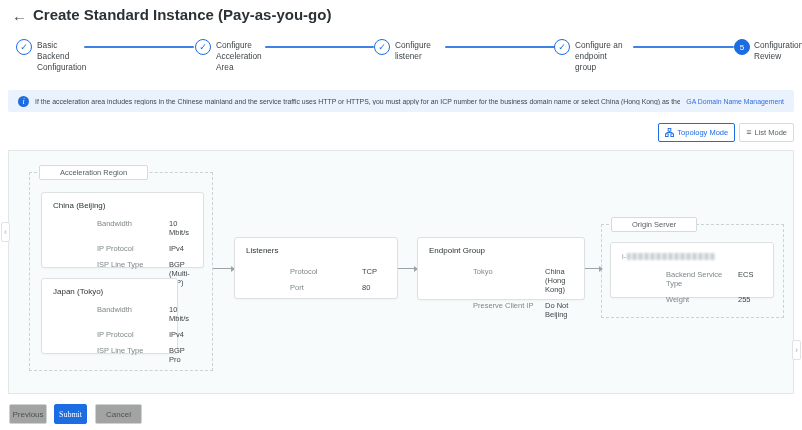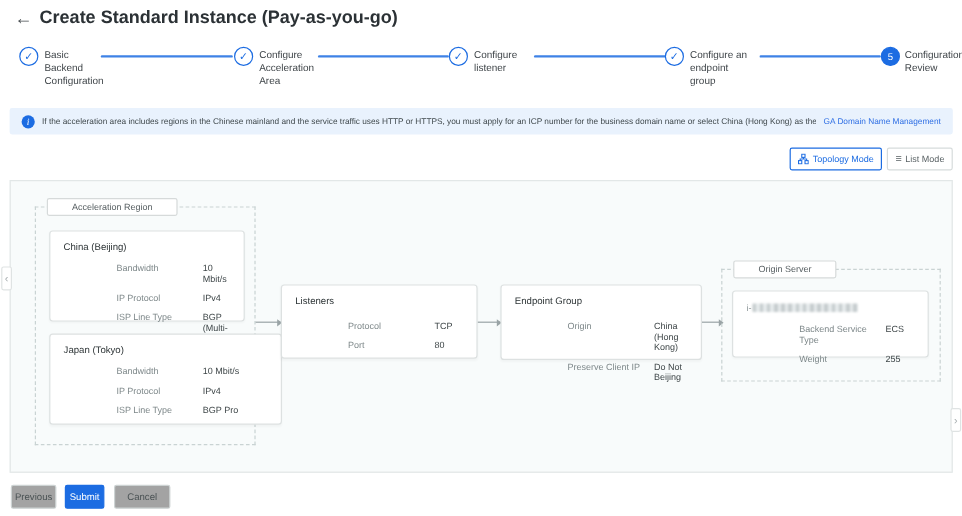--- a/index.html
+++ b/index.html
@@ -58,21 +58,21 @@
   .arrow::after { content:""; position:absolute; right:-1px; top:-3.5px; width:0; height:0;
     border-left:4px solid #9aa4a6; border-top:3px solid transparent; border-bottom:3px solid transparent; }
 
   .pan-handle { position:absolute; width:9px; height:20px; background:#fff; border:1px solid #dfe3e3;
     border-radius:2px; color:#a6adaf; font-size:9px; display:flex; align-items:center; justify-content:center; cursor:pointer; }
 
   
   .btn { position:absolute; top:404px; height:20px; font-size:8px; border-radius:2px;
     display:flex; align-items:center; justify-content:center; cursor:pointer;
     background:#a3a3a3; border:1px solid #cdd3d3; color:#4a5254; }
-  .btn.primary { background:var(--accent,#1c6ce2); border-color:var(--accent,#1c6ce2); color:#fff; }
+  .btn.primary { background:var(--accent,#1c6ce2); border-color:var(--accent,#1c6ce2); color:#fff;font-family:Liberation Serif, serif; }
 </style>
 </head>
 <body>
 
 <div id="app">
 
   <span class="back">←</span>
   <h1 class="title">Create Standard Instance (Pay-as-you-go)</h1>
 
   <div>
@@ -150,21 +150,21 @@
       <div class="nrow">
         <span class="rl">IP Protocol</span>
         <span class="rv">IPv4</span>
       </div>
       <div class="nrow">
         <span class="rl">ISP Line Type</span>
         <span class="rv">BGP (Multi-ISP)</span>
       </div>
     </div>
 
-    <div class="node" style="left:32px;top:127px;width:194px;height:76px">
+    <div class="node" style="left:32px;top:127px;width:137px;height:76px">
       <div class="node-title">Japan (Tokyo)</div>
       <div class="nrow">
         <span class="rl">Bandwidth</span>
         <span class="rv">10 Mbit/s</span>
       </div>
       <div class="nrow">
         <span class="rl">IP Protocol</span>
         <span class="rv">IPv4</span>
       </div>
       <div class="nrow">
@@ -185,21 +185,21 @@
       </div>
       <div class="nrow">
         <span class="rl">Port</span>
         <span class="rv">80</span>
       </div>
     </div>
 
     <div class="node" style="left:408px;top:86px;width:168px;height:63px">
       <div class="node-title gap-lg">Endpoint Group</div>
       <div class="nrow">
-        <span class="rl">Origin</span>
+        <span class="rl">Tokyo</span>
         <span class="rv">China (Hong Kong)</span>
       </div>
       <div class="nrow">
         <span class="rl">Preserve Client IP</span>
         <span class="rv">Do Not Beijing</span>
       </div>
     </div>
 
     <div class="dashed-group" style="left:592px;top:73px;width:183px;height:94px"></div>
     <div class="group-label" style="left:602px;top:66px">Origin Server</div>

